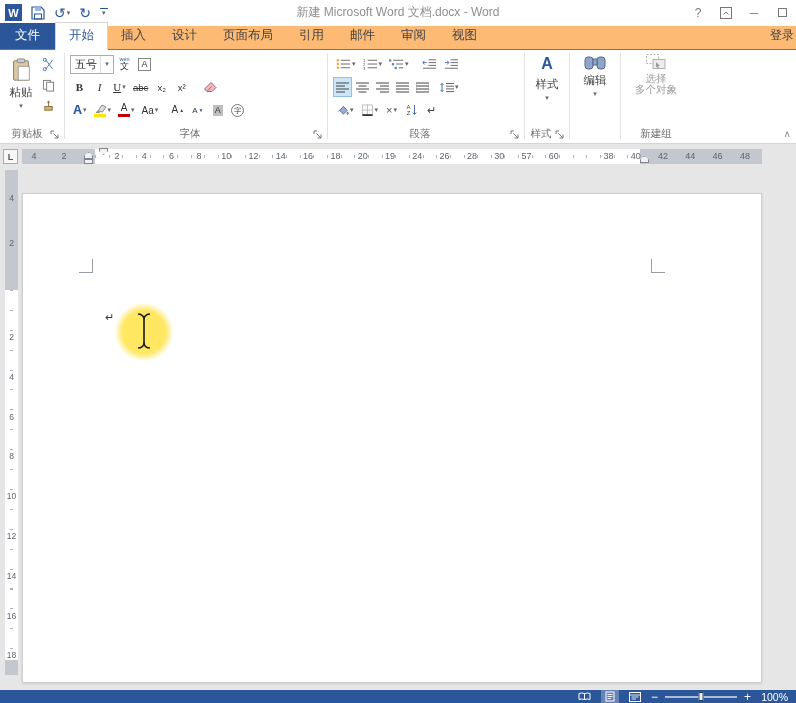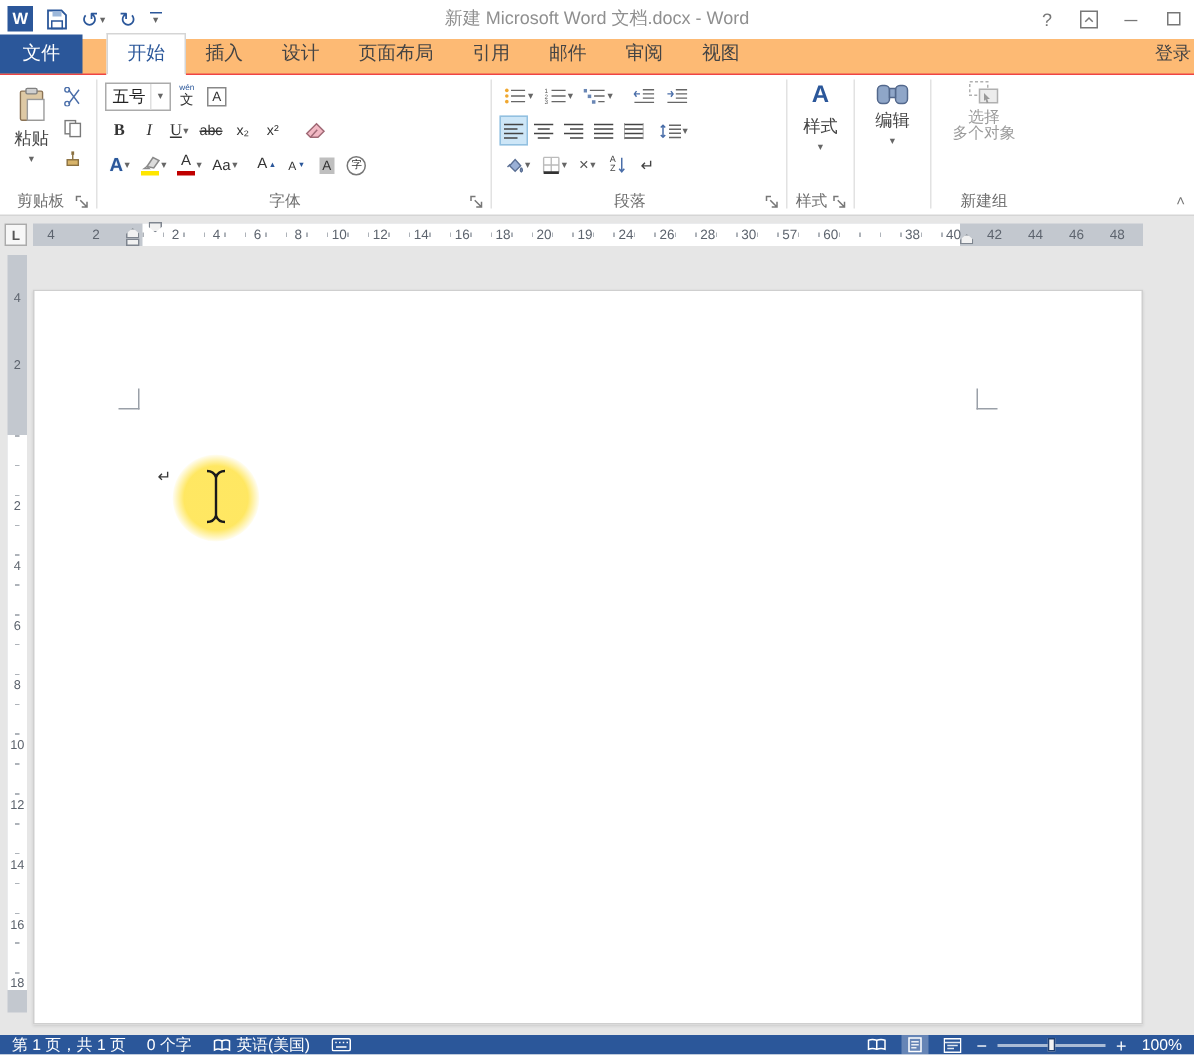--- a/index.html
+++ b/index.html
@@ -16,21 +16,21 @@
   .cbar { display:inline-block; width:8px; border-top:1.5px solid #2b579a; margin-right:-7px; transform:translateY(-4px); }
   .wtitle { position:absolute; left:0; right:0; text-align:center; font-size:12px; color:#8f8f8f; pointer-events:none; }
   .wctrl { margin-left:auto; display:flex; align-items:center; z-index:2; }
   .wctrl > span { width:28px; height:22px; display:flex; align-items:center; justify-content:center; color:#777; font-size:12px; }
   .maxbox { width:9px; height:9px; border:1px solid #777; display:inline-block; }
 
   
   .tabrow { height:24px; background:#fdba74; display:flex; align-items:flex-end; border-bottom:1px solid #ef4444; position:relative; }
   .tab { padding:4px 13px 5px; font-size:12.5px; color:#444; cursor:default; white-space:nowrap; }
   .tab.file { background:#2b579a; color:#fff; padding:4px 15px 5px; margin-left:0; }
-  .tab.active { color:#2b579a; background:#fff; border:1px solid #d5d5d5; border-bottom:1px solid #fff; margin-bottom:-1px;margin-left:16px; }
+  .tab.active { color:#2b579a; background:#fff; border:1px solid #d5d5d5; border-bottom:1px solid #fff; margin-bottom:-1px; }
   .signin { margin-left:auto; font-size:12px; color:#444; padding:4px 2px 5px 8px; white-space:nowrap; }
 
   
   .ribbon { height:94px; background:#fff; border-bottom:1px solid #d5d5d5; display:flex; padding-left:4px; position:relative; }
   .group { position:relative; height:100%; flex:0 0 auto; }
   .gsep { flex:0 0 1px; background:#e2e2e2; margin:3px 2px 4px; }
   .glabel { position:absolute; bottom:2px; left:0; right:12px; text-align:center; font-size:10.5px; color:#6f6f6f; white-space:nowrap; }
   .glabel.noL { right:0; }
   .launcher { position:absolute; bottom:3px; right:2px; width:10px; height:10px; }
   .r1 { position:absolute; top:4px; left:3px; display:flex; align-items:center; gap:1px; }
@@ -512,37 +512,20 @@
     <div class="hl"></div>
     <svg class="ibeam" width="16" height="38" viewBox="0 0 16 38">
       <path d="M2 2 C5 2 7 3.5 8 6 C9 3.5 11 2 14 2" fill="none" stroke="#1a1a1a" stroke-width="1.6"></path>
       <path d="M8 5 L8 33" fill="none" stroke="#1a1a1a" stroke-width="1.6"></path>
       <path d="M2 36 C5 36 7 34.5 8 32 C9 34.5 11 36 14 36" fill="none" stroke="#1a1a1a" stroke-width="1.6"></path>
     </svg>
   </div>
 </div>
 
 <div class="statusbar">
-  <div class="sbleft">
-    <span>第 1 页，共 1 页</span>
-    <span>0 个字</span>
-    <span style="display:flex;align-items:center;gap:4px">
-      <svg width="12" height="10" viewBox="0 0 12 10">
-          <path d="M1 2 Q3.2 0.8 6 2 Q8.8 0.8 11 2 V8 Q8.8 6.8 6 8 Q3.2 6.8 1 8 Z" fill="none" stroke="#fff"></path>
-          <path d="M6 2 V8" stroke="#fff"></path>
-        </svg>
-      <span>英语(美国)</span>
-    </span>
-    <span>
-      <svg width="13" height="9" viewBox="0 0 13 9">
-          <rect x="0.5" y="0.5" width="12" height="8" rx="1" fill="none" stroke="#fff"></rect>
-          <path d="M2.5 3 H3.5 M5 3 H6 M7.5 3 H8.5 M10 3 H11 M3 6 H10" stroke="#fff"></path>
-        </svg>
-    </span>
-  </div>
   <div class="sbright">
     <span class="viewbtn">
       <svg width="13" height="9" viewBox="0 0 13 9">
           <path d="M1 1.5 Q3.5 0.5 6.5 1.5 Q9.5 0.5 12 1.5 V7.5 Q9.5 6.5 6.5 7.5 Q3.5 6.5 1 7.5 Z" fill="none" stroke="#fff"></path>
           <path d="M6.5 1.5 V7.5" stroke="#fff"></path>
         </svg>
     </span>
     <span class="viewbtn on">
       <svg width="10" height="11" viewBox="0 0 10 11">
           <rect x="1" y="1" width="8" height="9" fill="none" stroke="#fff"></rect>

